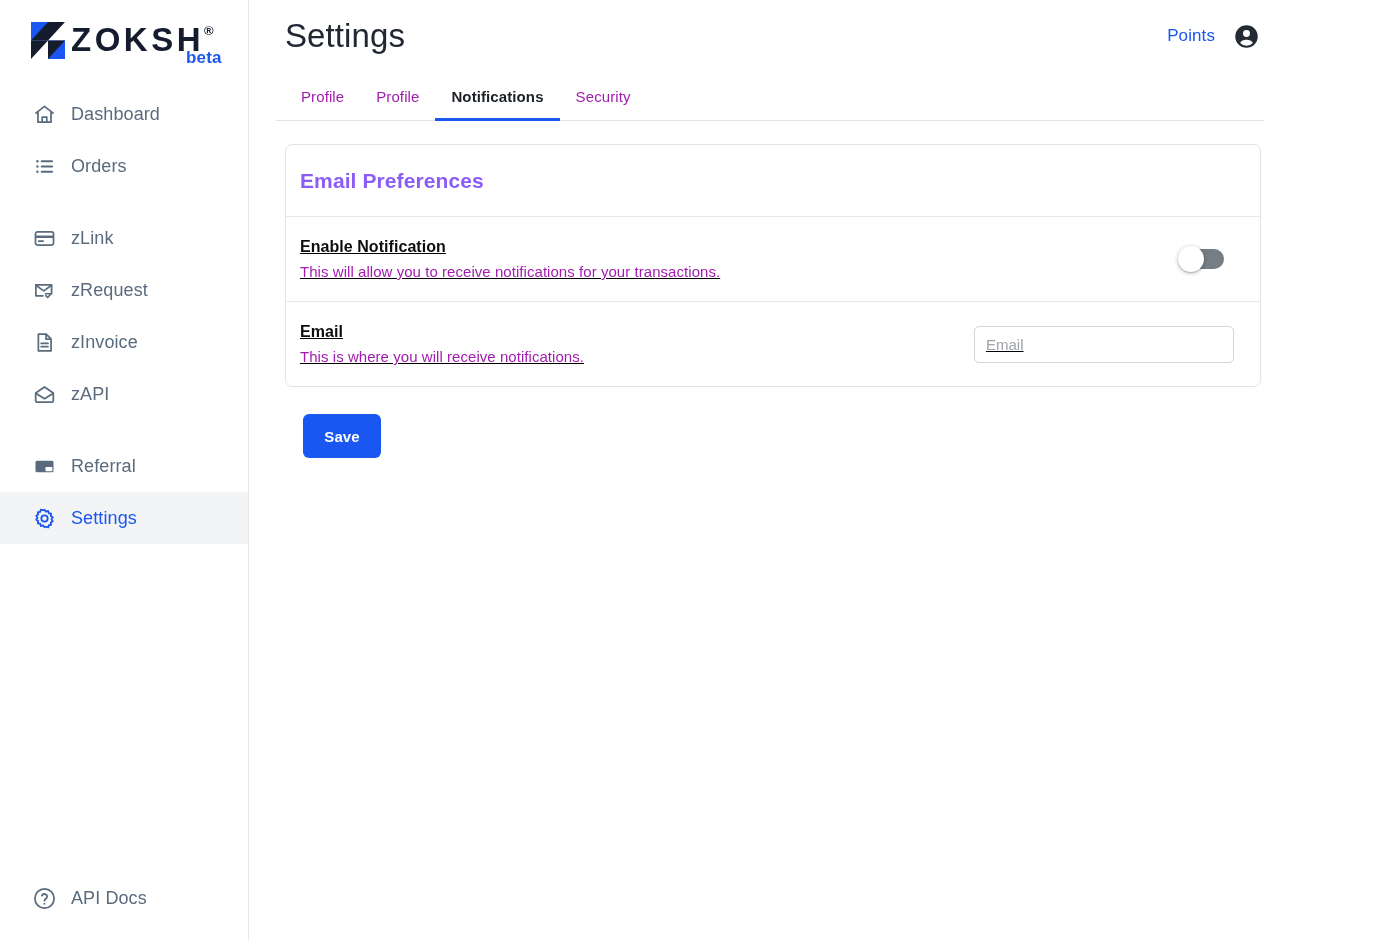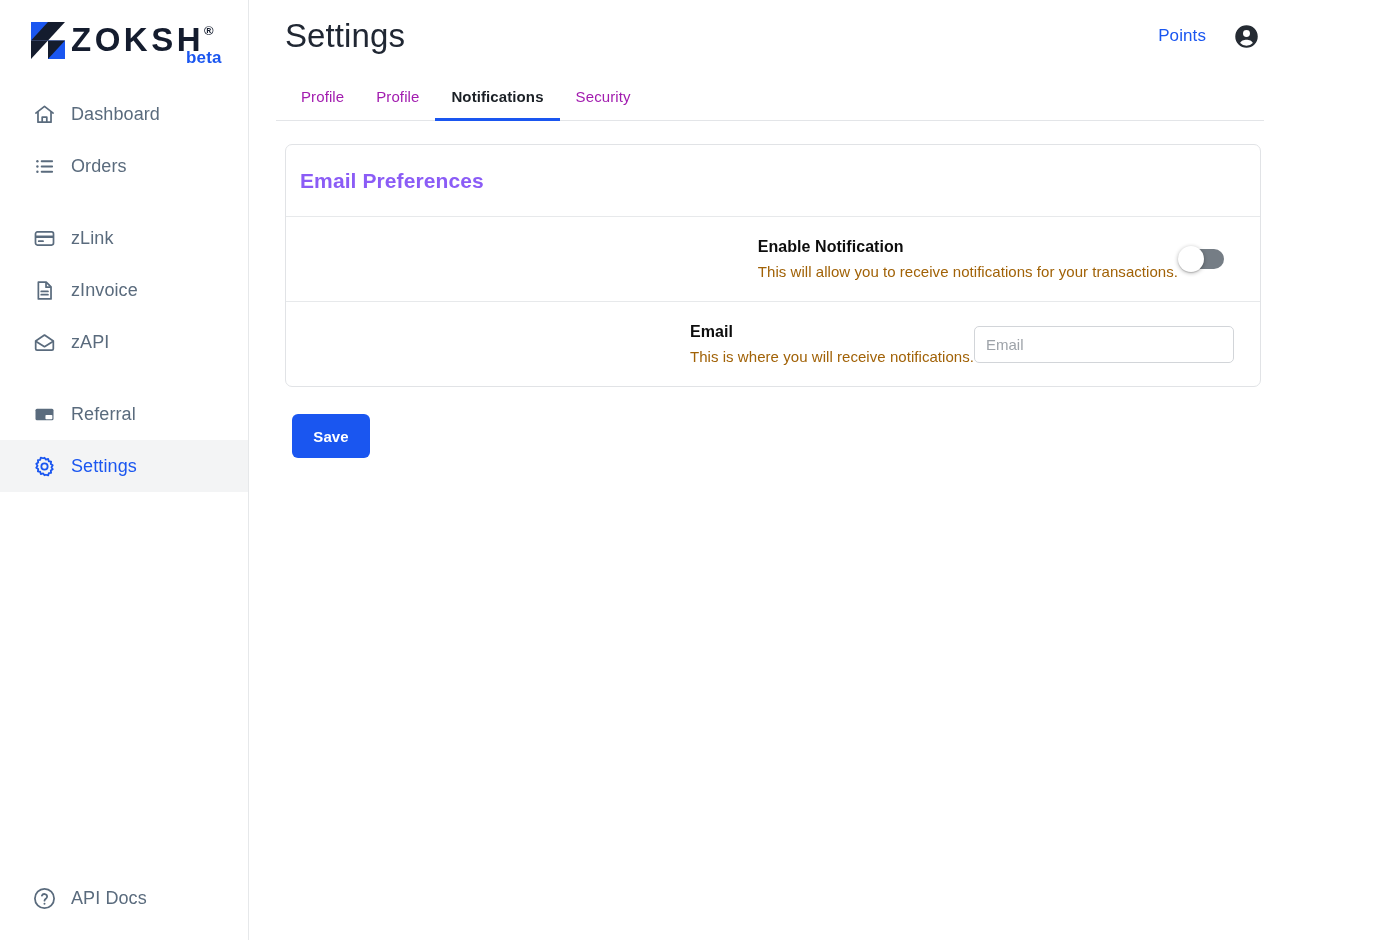--- a/index.html
+++ b/index.html
@@ -141,21 +141,21 @@
   .page-title {
     font-size: 33px;
     color: #202733;
     font-weight: 400;
     letter-spacing: 0.1px;
     padding-left: 9px;
   }
   .topbar-right {
     display: flex;
     align-items: center;
-    gap: 26px;
+    gap: 17px;
     padding-right: 4px;
   }
   .points-link {
     font-size: 17px;
     color: #1a56f0;
     cursor: pointer;
     text-decoration: none;
     letter-spacing: 0.1px;
   }
   .avatar-btn {
@@ -217,37 +217,38 @@
   .card-title {
     font-size: 21px;
     font-weight: 700;
     color: #8b5cf6;
     letter-spacing: 0.1px;
   }
 
   .pref-row {
     display: flex;
     align-items: center;
-    justify-content: flex-end;
+    justify-content: space-between;
     padding: 21px 26px 21px 14px;
     border-bottom: 1px solid #e7e9eb;
     min-height: 76px;
+    text-decoration: underline;
   }
   .pref-row:last-child { border-bottom: none; }
 
   .pref-texts { display: flex; flex-direction: column; gap: 7px; }
   .pref-label {
     font-size: 16px;
     font-weight: 700;
     color: #0d0d0d;
     letter-spacing: 0.05px;
   }
   .pref-desc {
     font-size: 15px;
-    color: #a16207;
+    color: #a21caf;
     letter-spacing: 0.05px;
   }
 
   
   .toggle {
     position: relative;
     width: 46px;
     height: 20px;
     flex: 0 0 46px;
     cursor: pointer;
@@ -287,21 +288,21 @@
     font-family: inherit;
     color: #202733;
     background: #ffffff;
     outline: none;
   }
   .email-input::placeholder { color: #9ea3a9; }
 
   
   .save-btn {
     margin-top: 27px;
-    margin-left: 16px;
+    margin-left: 27px;
     width: 78px;
     height: 44px;
     background: #1a56f0;
     color: #ffffff;
     font-size: 15px;
     font-weight: 700;
     border: none;
     border-radius: 6px;
     cursor: pointer;
     font-family: inherit;
@@ -371,20 +372,31 @@
           <span class="nav-icon">
             <svg width="23" height="23" viewBox="0 0 24 24" fill="none" stroke="currentColor" stroke-width="1.8">
               <rect x="2.6" y="5.2" width="18.8" height="13.6" rx="2"></rect>
               <line x1="2.6" y1="10.2" x2="21.4" y2="10.2" stroke-width="2.6"></line>
               <line x1="6" y1="14.8" x2="10.5" y2="14.8" stroke-width="1.8" stroke-linecap="round"></line>
             </svg>
           </span>
           <span class="nav-label">zLink</span>
         </div>
 
+        <div class="nav-item">
+          <span class="nav-icon">
+            <svg width="23" height="23" viewBox="0 0 24 24" fill="none" stroke="currentColor" stroke-width="1.8" stroke-linecap="round" stroke-linejoin="round">
+              <path d="M3 6.2h16.4v9.2H13"></path>
+              <path d="M3 6.2v11.4h7.4"></path>
+              <path d="M3 6.6 11.2 12.4 19.4 6.6"></path>
+              <path d="M13.4 17.4l1.9 1.9 3.6-3.9"></path>
+            </svg>
+          </span>
+          <span class="nav-label">zRequest</span>
+        </div>
 
         <div class="nav-item">
           <span class="nav-icon">
             <svg width="23" height="23" viewBox="0 0 24 24" fill="none" stroke="currentColor" stroke-width="1.8" stroke-linejoin="round">
               <path d="M5.6 3.2h8.2l5 5v12.6H5.6z"></path>
               <path d="M13.6 3.4v5.1h5"></path>
               <line x1="8.6" y1="13" x2="15.6" y2="13" stroke-linecap="round"></line>
               <line x1="8.6" y1="16.4" x2="15.6" y2="16.4" stroke-linecap="round"></line>
             </svg>
           </span>

